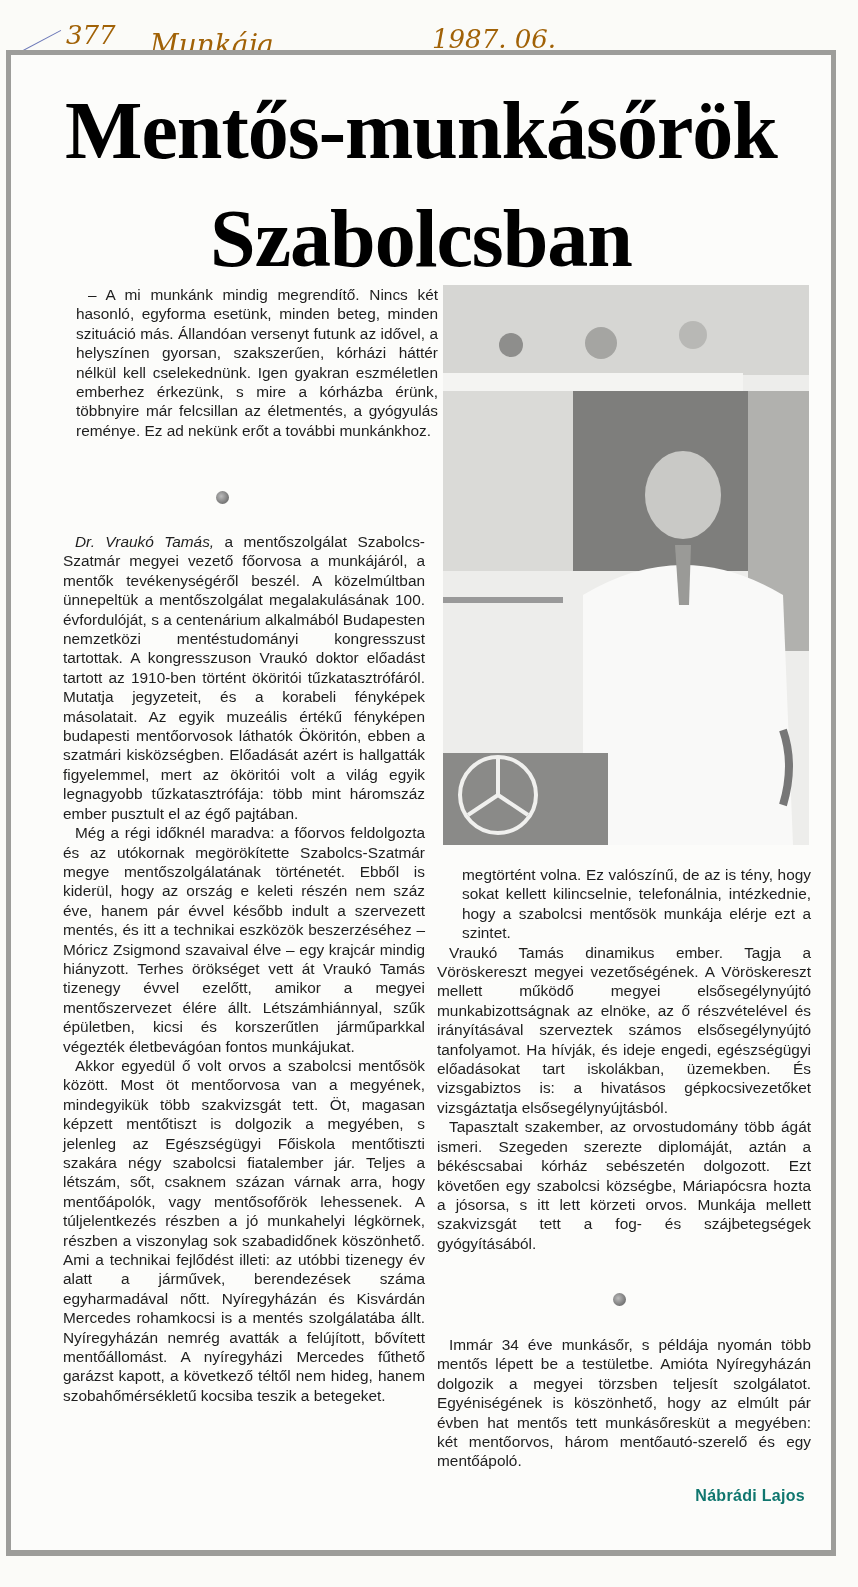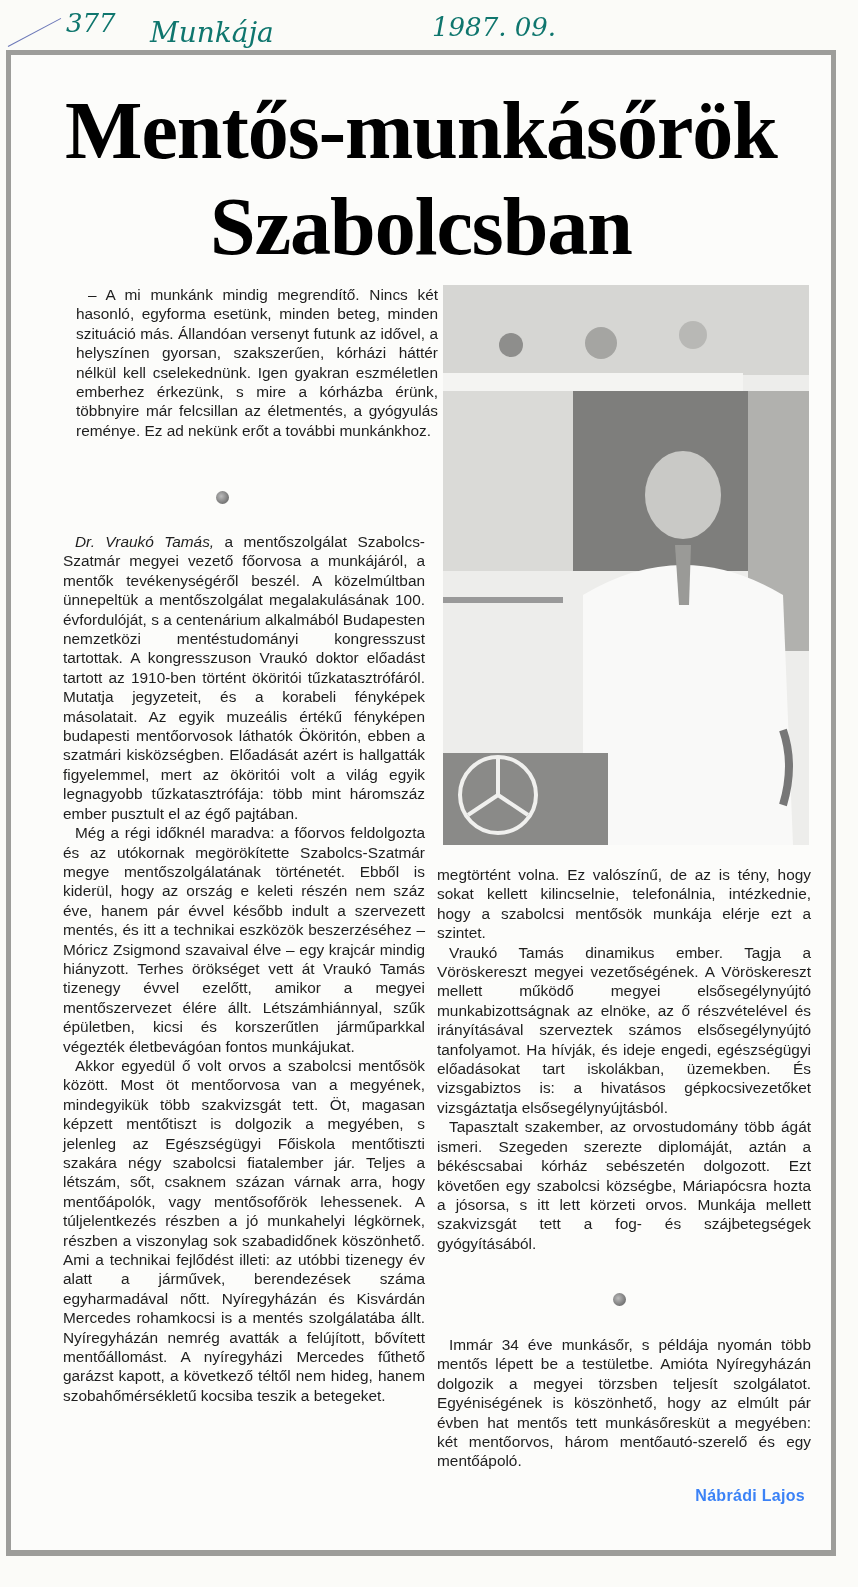--- a/index.html
+++ b/index.html
@@ -1,70 +1,70 @@
 <!DOCTYPE html>
 <html><head>
 <meta charset="utf-8">
 <style>
   html, body { margin: 0; padding: 0; }
   body {
     width: 858px; height: 1587px; background: #fbfbf8; position: relative; overflow: hidden;
     font-family: "Liberation Sans", sans-serif; color: #1e1e1e;
   }
   .handwriting {
-    position: absolute; top: 8px; left: 0; width: 700px; height: 40px;
-    font-family: "DejaVu Serif", serif; font-style: italic; color: #0f766e; font-size: 26px;
+    position: absolute; top: 20px; left: 0; width: 700px; height: 40px;
+    font-family: "DejaVu Serif", serif; font-style: italic; color: #a16207; font-size: 26px;
   }
   .hw-num { position: absolute; left: 66px; top: 0px; font-size: 26px; }
   .hw-slash { position: absolute; left: 8px; top: 38px; width: 60px; height: 1px; background:#6c78b8; transform: rotate(-28deg); transform-origin: left; }
   .hw-paper { position: absolute; left: 150px; top: 8px; font-size: 28px; }
   .hw-date { position: absolute; left: 432px; top: 4px; font-size: 26px; }
 
   .frame {
     position: absolute; left: 6px; top: 50px; width: 820px; height: 1495px;
     border: 5px solid #9d9d9a; border-bottom-width: 6px; background: #fcfcfa;
   }
   .title {
     position: absolute; left: 0; top: 28px; width: 100%;
     text-align: center; font-family: "Liberation Serif", serif; font-weight: bold;
     font-size: 82px; line-height: 96px; letter-spacing: -1px; color: #000000;
   }
-  .title .l2 { display: block; margin-top: 0; }
+  .title .l2 { display: block; margin-top: 12px; }
 
   .col { position: absolute; font-size: 15.4px; line-height: 19.4px; text-align: justify; }
   .col p { margin: 0; text-indent: 12px; }
-  .col p.noindent { text-indent: 0; }
+  .col p.noindent { text-indent: 0; margin-left: 25px; }
   .left-col { left: 52px; top: 230px; width: 362px; margin-left: 13px; }
   .left-lower { left: 52px; top: 477px; width: 362px; }
   .right-col { left: 426px; top: 810px; width: 374px; }
   .right-last { left: 426px; top: 1280px; width: 374px; }
 
   .bullet {
     position: absolute; width: 13px; height: 13px; border-radius: 50%;
     background: radial-gradient(circle at 40% 40%, #bbb, #555);
   }
   .byline {
     position: absolute; right: 26px; top: 1432px; font-weight: bold; font-size: 16px;
-    letter-spacing: 0.3px; color: #3b82f6;
+    letter-spacing: 0.3px; color: #0f766e;
   }
   .photo {
     position: absolute; left: 432px; top: 230px; width: 366px; height: 560px;
     background: #e8e8e6; overflow: hidden;
   }
   .photo svg { width: 100%; height: 100%; display: block; }
   em.name { font-style: italic; }
 </style>
 </head>
 <body>
 
 <div class="handwriting">
   <span class="hw-num">377</span>
   <span class="hw-slash"></span>
   <span class="hw-paper">Munkája</span>
-  <span class="hw-date">1987. 09.</span>
+  <span class="hw-date">1987. 06.</span>
 </div>
 
 <div class="frame">
   <h1 class="title" style="margin:0">
     <span>Mentős-munkásőrök</span>
     <span class="l2">Szabolcsban</span>
   </h1>
 
   <div class="col left-col">
     <p>– A mi munkánk mindig megrendítő. Nincs két hasonló, egyforma esetünk, minden beteg, minden szituáció más. Állandóan versenyt futunk az idővel, a helyszínen gyorsan, szakszerűen, kórházi háttér nélkül kell cselekednünk. Igen gyakran eszméletlen emberhez érkezünk, s mire a kórházba érünk, többnyire már felcsillan az életmentés, a gyógyulás reménye. Ez ad nekünk erőt a további munkánkhoz.</p>

